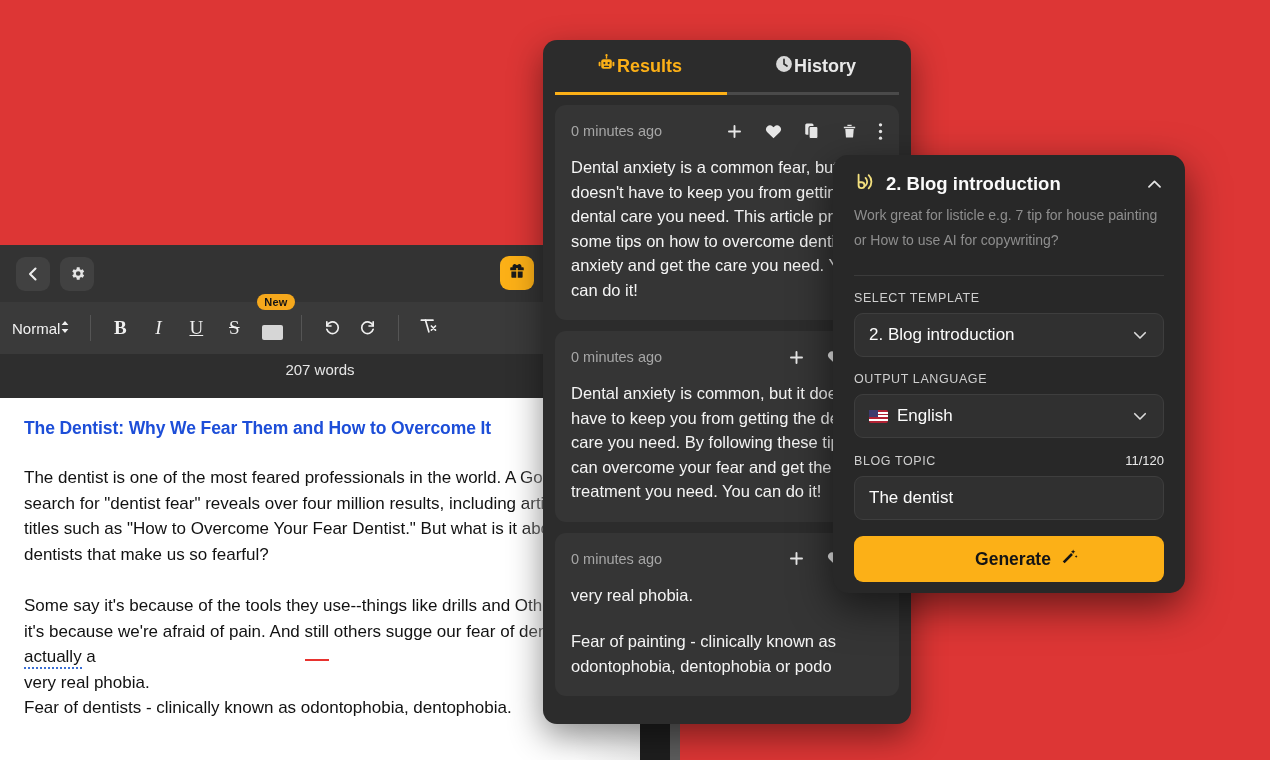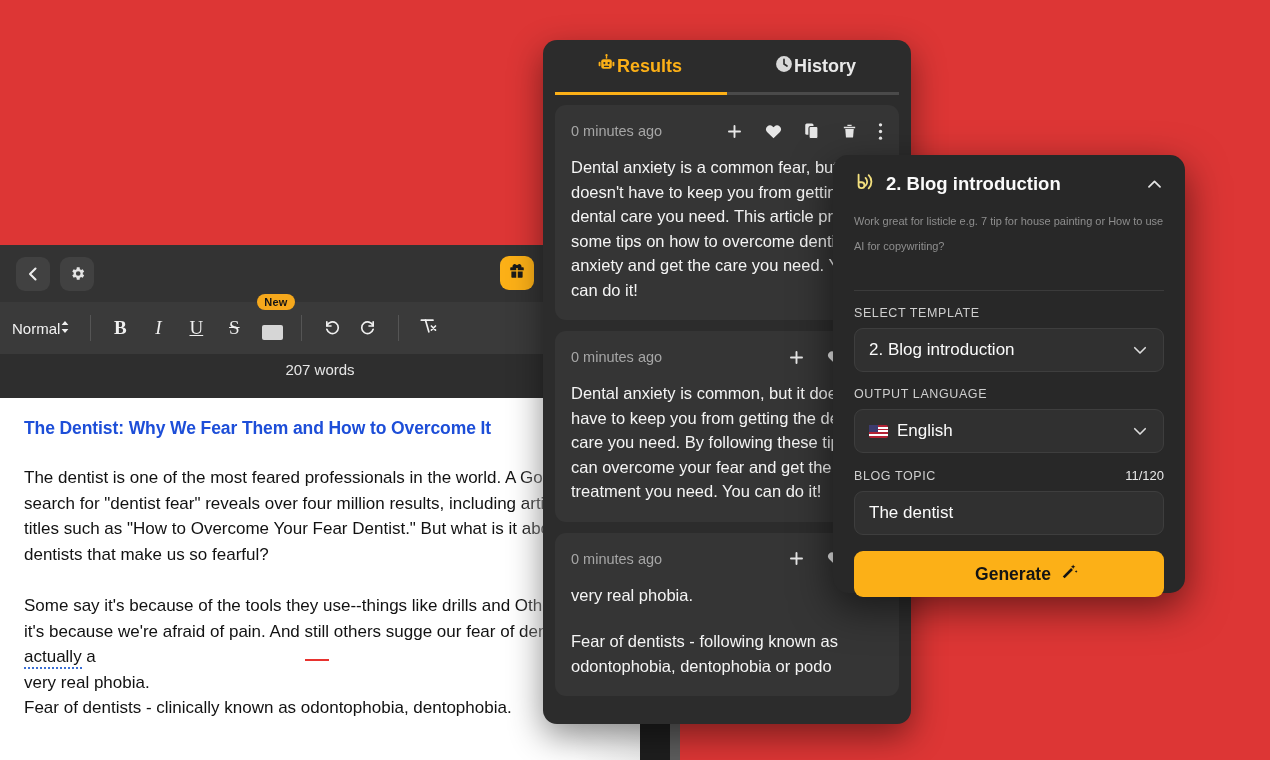--- a/index.html
+++ b/index.html
@@ -134,22 +134,22 @@
   #template-popover{
     position:absolute; left:833px; top:155px; width:352px; height:438px;
     background:#282828; border-radius:15px;
     box-shadow:0 14px 40px rgba(0,0,0,.55);
     padding:16px 21px 0 21px;
   }
   #tpl-title-row{ display:flex; align-items:center; gap:10px; }
   #tpl-title{ font-size:18.5px; font-weight:bold; color:#fafafa; flex:1; }
   #tpl-collapse{ color:#e0e0e0; cursor:pointer; display:flex; }
   #tpl-desc{
-    font-size:11px; line-height:25px; color:#8e8e8e; margin-top:12px;
-    padding-bottom:31px; border-bottom:1px solid #3b3b3b;
+    font-size:14px; line-height:25px; color:#8e8e8e; margin-top:6px;
+    padding-bottom:22px; border-bottom:1px solid #3b3b3b;
   }
   .field-label{
     font-size:12.5px; letter-spacing:.6px; color:#cfcfcf; margin-top:15px;
     text-transform:uppercase; display:flex; align-items:center;
   }
   .field-label .count{ margin-left:auto; font-size:13px; color:#e8e8e8; letter-spacing:0; }
   .select-box, .input-box{
     margin-top:8px; height:44px; background:#303030; border:1px solid #3e3e3e;
     border-radius:9px; display:flex; align-items:center; padding:0 14px;
     color:#fbfbfb; font-size:17px; cursor:pointer;
@@ -400,21 +400,21 @@
             </span>
           <span class="ic">
               <svg width="18" height="18" viewBox="0 0 24 24" fill="#e6e6e6">
                 <rect x="3" y="2" width="11" height="15" rx="2"></rect>
                 <rect x="8" y="6" width="12" height="16" rx="2" stroke="#353535" stroke-width="1.6"></rect>
               </svg>
             </span>
         </div>
       </div>
       <div class="card-body">very real phobia.</div>
-      <div class="card-body" style="margin-top:22px">Fear of dentists - following known as
+      <div class="card-body" style="margin-top:22px">Fear of painting - clinically known as
 odontophobia, dentophobia or podo</div>
     </div>
 
   </div>
 </div>
 
 <div id="template-popover">
   <div id="tpl-title-row">
     <span>
       <svg width="22" height="22" viewBox="0 0 24 24" fill="none" stroke="#f3e07e" stroke-width="2" stroke-linecap="round">

